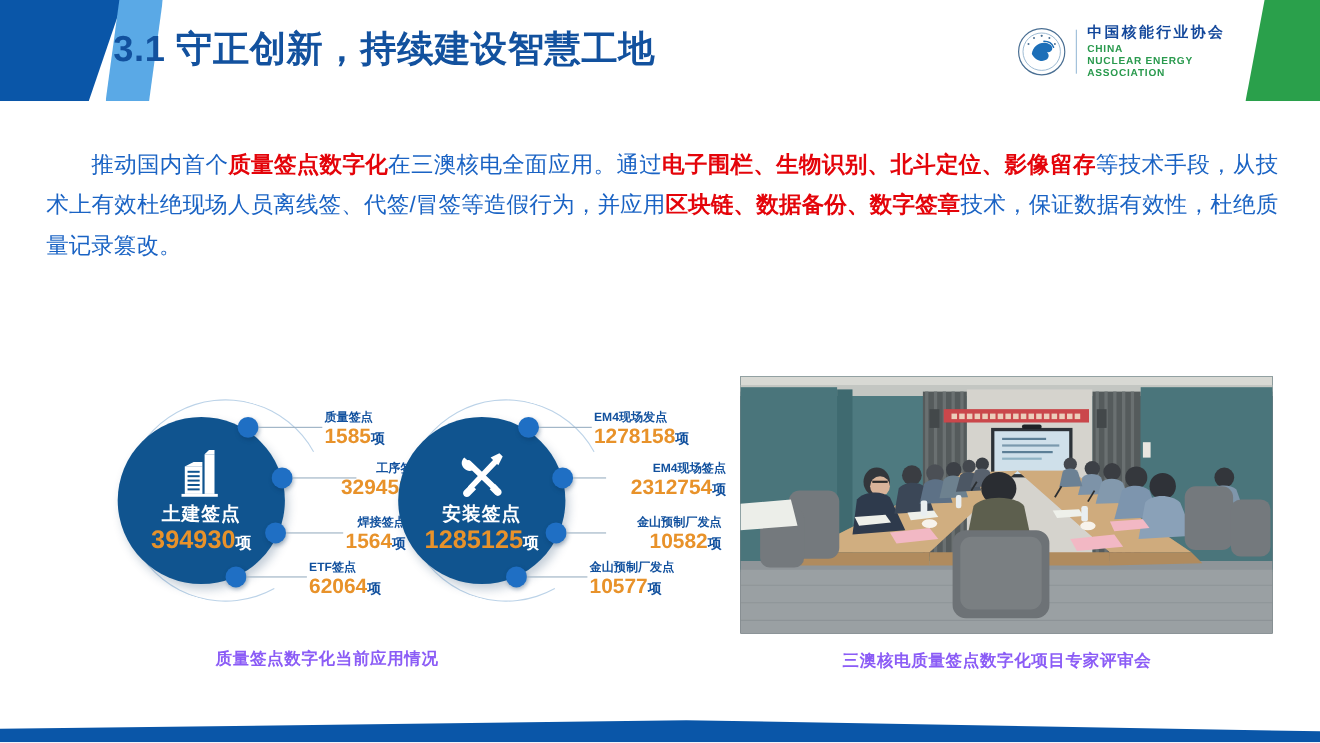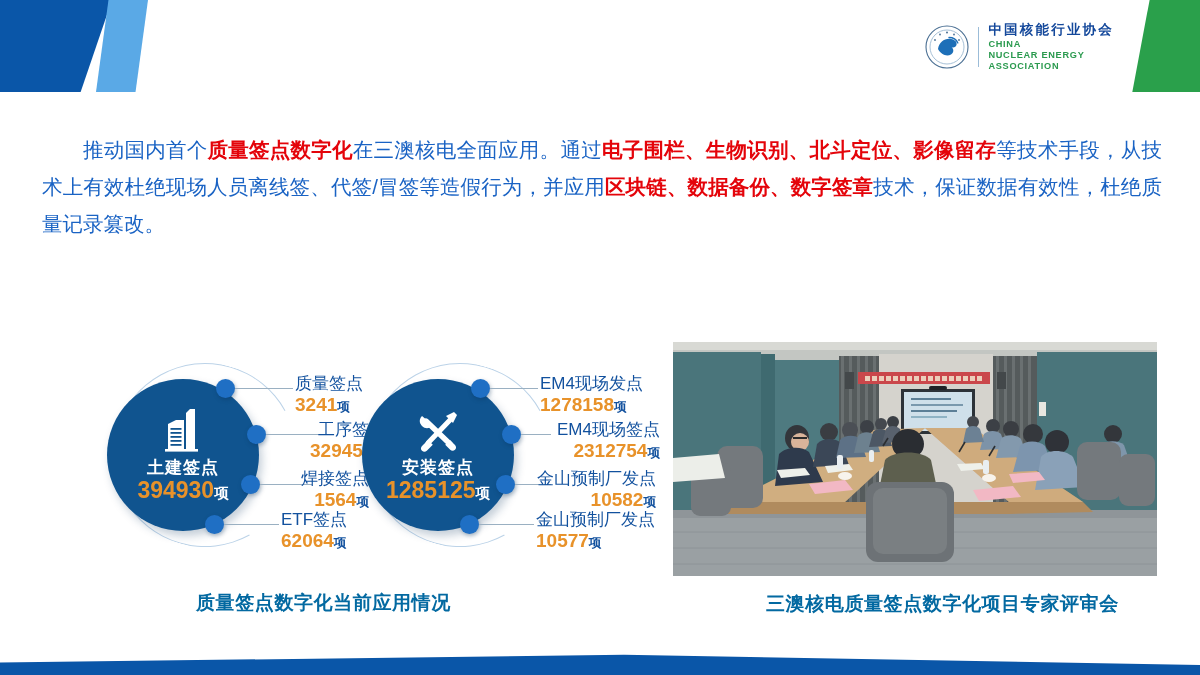--- a/index.html
+++ b/index.html
@@ -80,33 +80,33 @@
   .disc-value { font-size: 23px; font-weight: bold; color: #e8922a; line-height: 1.1; letter-spacing: 0px; }
   .disc-value .unit { font-size: 14.5px; color: #ffffff; font-weight: bold; }
 
   .node {
     position: absolute; width: 19px; height: 19px; border-radius: 50%;
     background: #1f6fc4; box-shadow: 1px 2px 4px rgba(10,50,90,0.35);
   }
   .leader { position: absolute; height: 1.4px; background: #9ab0c2; }
 
   .stat { position: absolute; white-space: nowrap; }
-  .stat-label { font-size: 17px; font-weight: normal; color: #12519e; line-height: 1.15; }
+  .stat-label { font-size: 11px; font-weight: bold; color: #12519e; line-height: 1.15; }
   .stat-value { font-size: 19px; font-weight: bold; color: #e8922a; line-height: 1.15; }
   .stat-value .unit { font-size: 12.6px; font-weight: bold; color: #12519e; }
   .stat.ralign { text-align: right; }
 
   
   .photo-frame {
     position: absolute; left: 673px; top: 342px; width: 484px; height: 234px;
     overflow: hidden; background: #3e4b52;
   }
   .photo { position: absolute; inset: 0; }
   .cap {
-    position: absolute; font-size: 19px; font-weight: bold; color: #0369a1;
+    position: absolute; font-size: 15px; font-weight: bold; color: #8b5cf6;
     letter-spacing: 0.6px; white-space: nowrap;
   }
   .cap-left  { left: 196px; top: 590px; }
   .cap-right { left: 766px; top: 591px; }
 
   
   .bottom-wedge {
     position: absolute; left: 0; bottom: 0; width: 1200px; height: 46px;
     background: #0a56a8;
     clip-path: polygon(0 100%, 0 73%, 52% 56%, 100% 78%, 100% 100%);
@@ -114,20 +114,21 @@
 </style>
 </head>
 <body>
 
 <div class="slide">
 
   <div class="header">
     <div class="hdr-shape-dark"></div>
     <div class="hdr-shape-light"></div>
     <div class="hdr-shape-green"></div>
+    <div class="hdr-title">3.1 守正创新，持续建设智慧工地</div>
 
     <div class="logo-block">
       <svg class="logo-mark" viewBox="0 0 44 44">
         <circle cx="22" cy="22" r="21" fill="#ffffff" stroke="#4a6f93" stroke-width="1.1"></circle>
         <circle cx="22" cy="22" r="17" fill="#ffffff" stroke="#8fb0cc" stroke-width="0.8"></circle>
         <path d="M13 24c1-7 7-11 13-10 4 .7 6 3 5.6 5.6-.4 2.4-3 3.4-5 2.6 2.6 2 2.2 5.6-.6 7.2-4 2.4-10 .4-13-5.4z" fill="#1d6fb8"></path>
         <path d="M24 12.5c4 0 7.5 2.2 8.8 5.4" stroke="#1d6fb8" stroke-width="1.4" fill="none" stroke-linecap="round"></path>
         <circle cx="22" cy="7.6" r="1" fill="#4a6f93"></circle>
         <circle cx="29" cy="9.5" r="0.9" fill="#4a6f93"></circle>
         <circle cx="15" cy="9.5" r="0.9" fill="#4a6f93"></circle>
@@ -176,21 +177,21 @@
       <div class="node" style="left:136px; top:120px;"></div>
       <div class="node" style="left:100px; top:160px;"></div>
 
       <div class="leader" style="left:130px; top:33px;  width:58px;"></div>
       <div class="leader" style="left:161px; top:79px;  width:58px;"></div>
       <div class="leader" style="left:155px; top:129px; width:52px;"></div>
       <div class="leader" style="left:119px; top:169px; width:55px;"></div>
 
       <div class="stat" style="left:190px; top:19px;">
         <div class="stat-label">质量签点</div>
-        <div class="stat-value"><span>3241</span><span class="unit">项</span></div>
+        <div class="stat-value"><span>1585</span><span class="unit">项</span></div>
       </div>
       <div class="stat ralign" style="left:141px; top:65px; width:140px;">
         <div class="stat-label">工序签点</div>
         <div class="stat-value"><span>329458</span><span class="unit">项</span></div>
       </div>
       <div class="stat ralign" style="left:130px; top:114px; width:134px;">
         <div class="stat-label">焊接签点</div>
         <div class="stat-value"><span>1564</span><span class="unit">项</span></div>
       </div>
       <div class="stat" style="left:176px; top:155px;">

